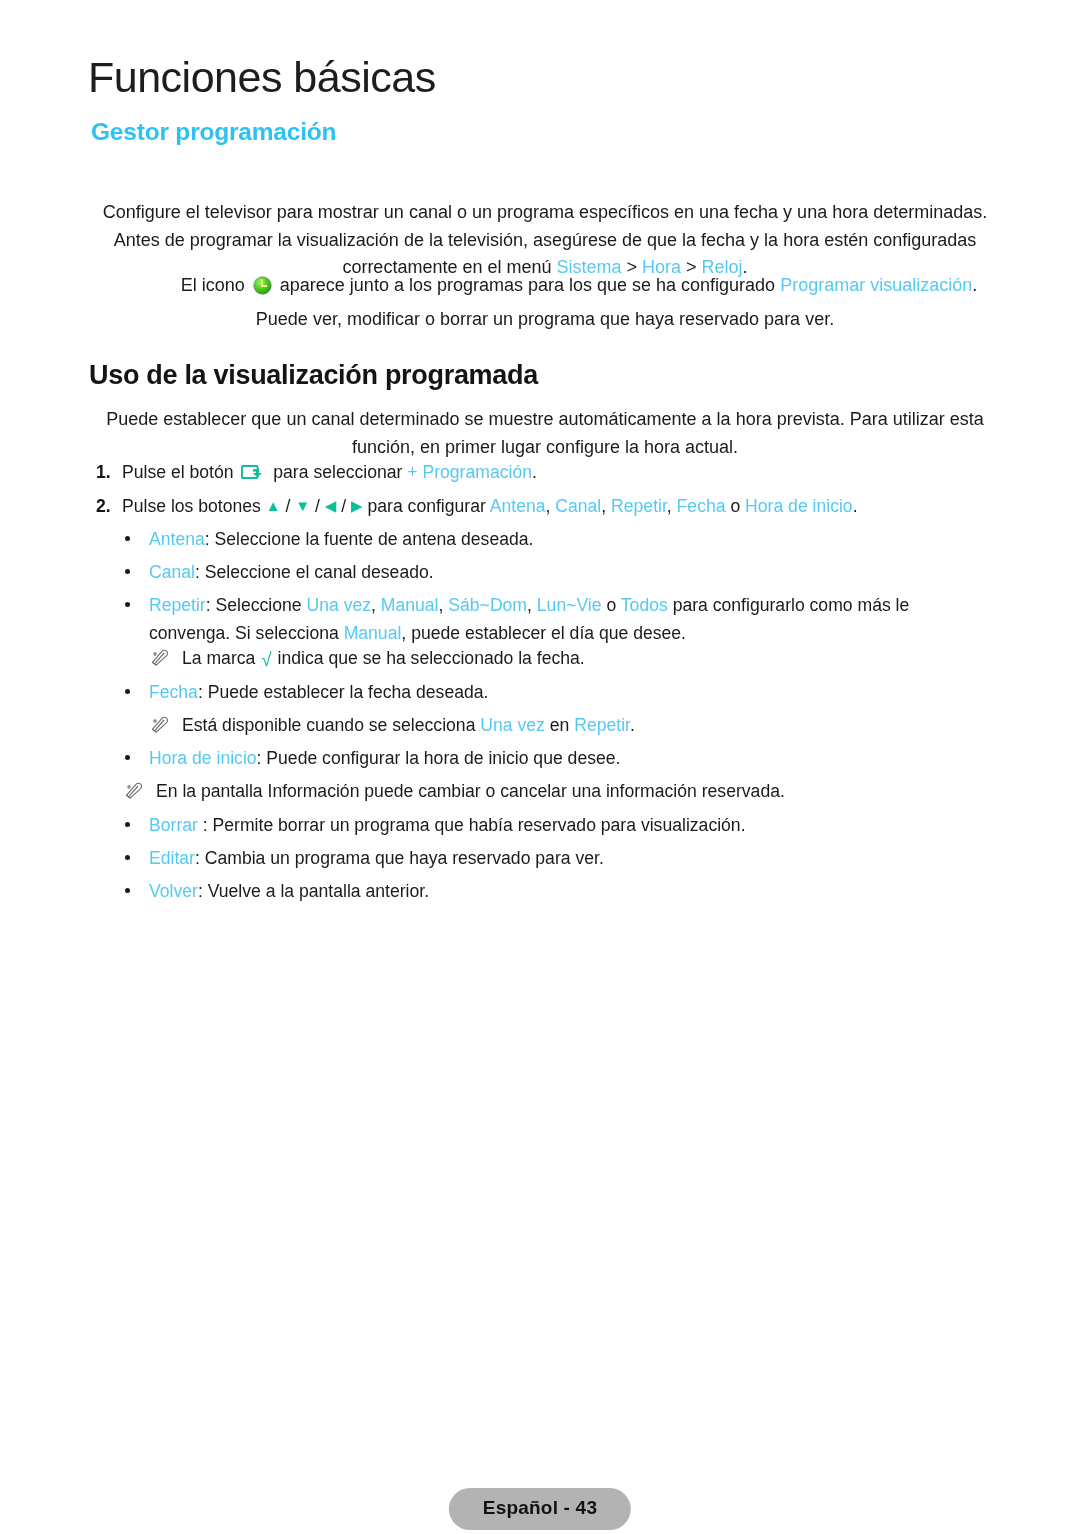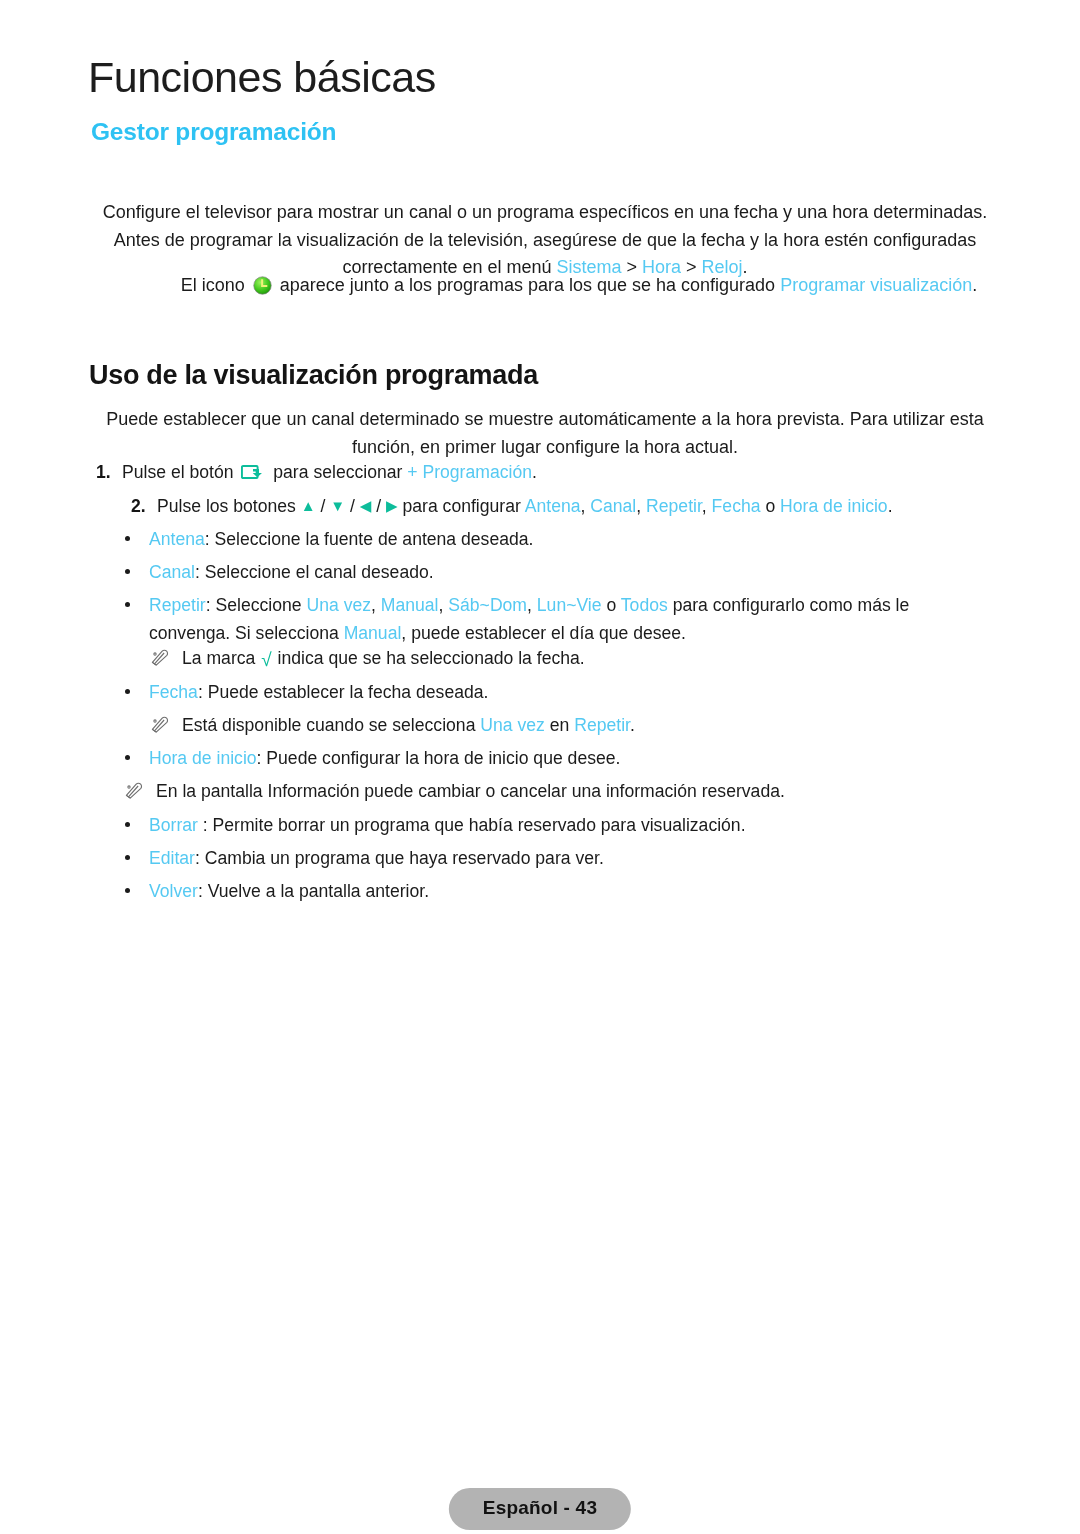--- a/index.html
+++ b/index.html
@@ -212,33 +212,34 @@
             <stop offset="0%" stop-color="#9df25f"></stop>
             <stop offset="55%" stop-color="#49cc22"></stop>
             <stop offset="100%" stop-color="#1e9a09"></stop>
           </radialGradient>
         </defs>
         <circle cx="10" cy="10" r="9.2" fill="url(#cg)" stroke="#7f7f7f" stroke-width="0.7"></circle>
         <path d="M9.6 4.6 L9.6 10.4 L14 10.4" fill="none" stroke="#f2f07a" stroke-width="2.1" stroke-linecap="square"></path>
       </svg></span><span> aparece junto a los programas para los que se ha configurado </span><span class="blue">Programar visualización</span><span>.</span>
   </div>
 
+  <div class="para" style="top:306px;">Puede ver, modificar o borrar un programa que haya reservado para ver.</div>
 
   <div class="h2" style="top:360px;">Uso de la visualización programada</div>
 
   <div class="para" style="top:406px;">Puede establecer que un canal determinado se muestre automáticamente a la hora prevista. Para utilizar esta función, en primer lugar configure la hora actual.</div>
 
   <div class="step" style="top:459px;">
     <span class="num">1.</span><span>Pulse el botón </span><span class="enter-ico"><svg viewBox="0 0 26 20" width="24" height="19" xmlns="http://www.w3.org/2000/svg">
         <rect x="1" y="3" width="17" height="13" rx="1.2" fill="none" stroke="#0dbd9b" stroke-width="2.1"></rect>
         <path d="M13 6.2 h6.5 v4.4 h3.2 l-5 4.6 l-5 -4.6 h3.2 v-1.6 h-2.9 z" fill="#0dbd9b"></path>
       </svg></span><span> para seleccionar  </span><span class="blue">+ Programación</span><span>.</span>
   </div>
 
-  <div class="step" style="top:492px;margin-left:35px;">
+  <div class="step" style="top:492px;">
     <span class="num">2.</span><span>Pulse los botones </span><span class="dpad">▲</span><span class="dpad-sep"> / </span><span class="dpad">▼</span><span class="dpad-sep"> / </span><span class="dpad">◀</span><span class="dpad-sep"> / </span><span class="dpad">▶</span><span> para configurar </span><span class="blue">Antena</span><span>, </span><span class="blue">Canal</span><span>, </span><span class="blue">Repetir</span><span>, </span><span class="blue">Fecha</span><span> o </span><span class="blue">Hora de inicio</span><span>.</span>
   </div>
 
   <div class="bullet" style="top:559px;">
     <span class="blue">Canal</span><span>: Seleccione el canal deseado.</span>
   </div>
 
   <div class="bullet" style="top:526px;">
     <span class="blue">Antena</span><span>: Seleccione la fuente de antena deseada.</span>
   </div>

